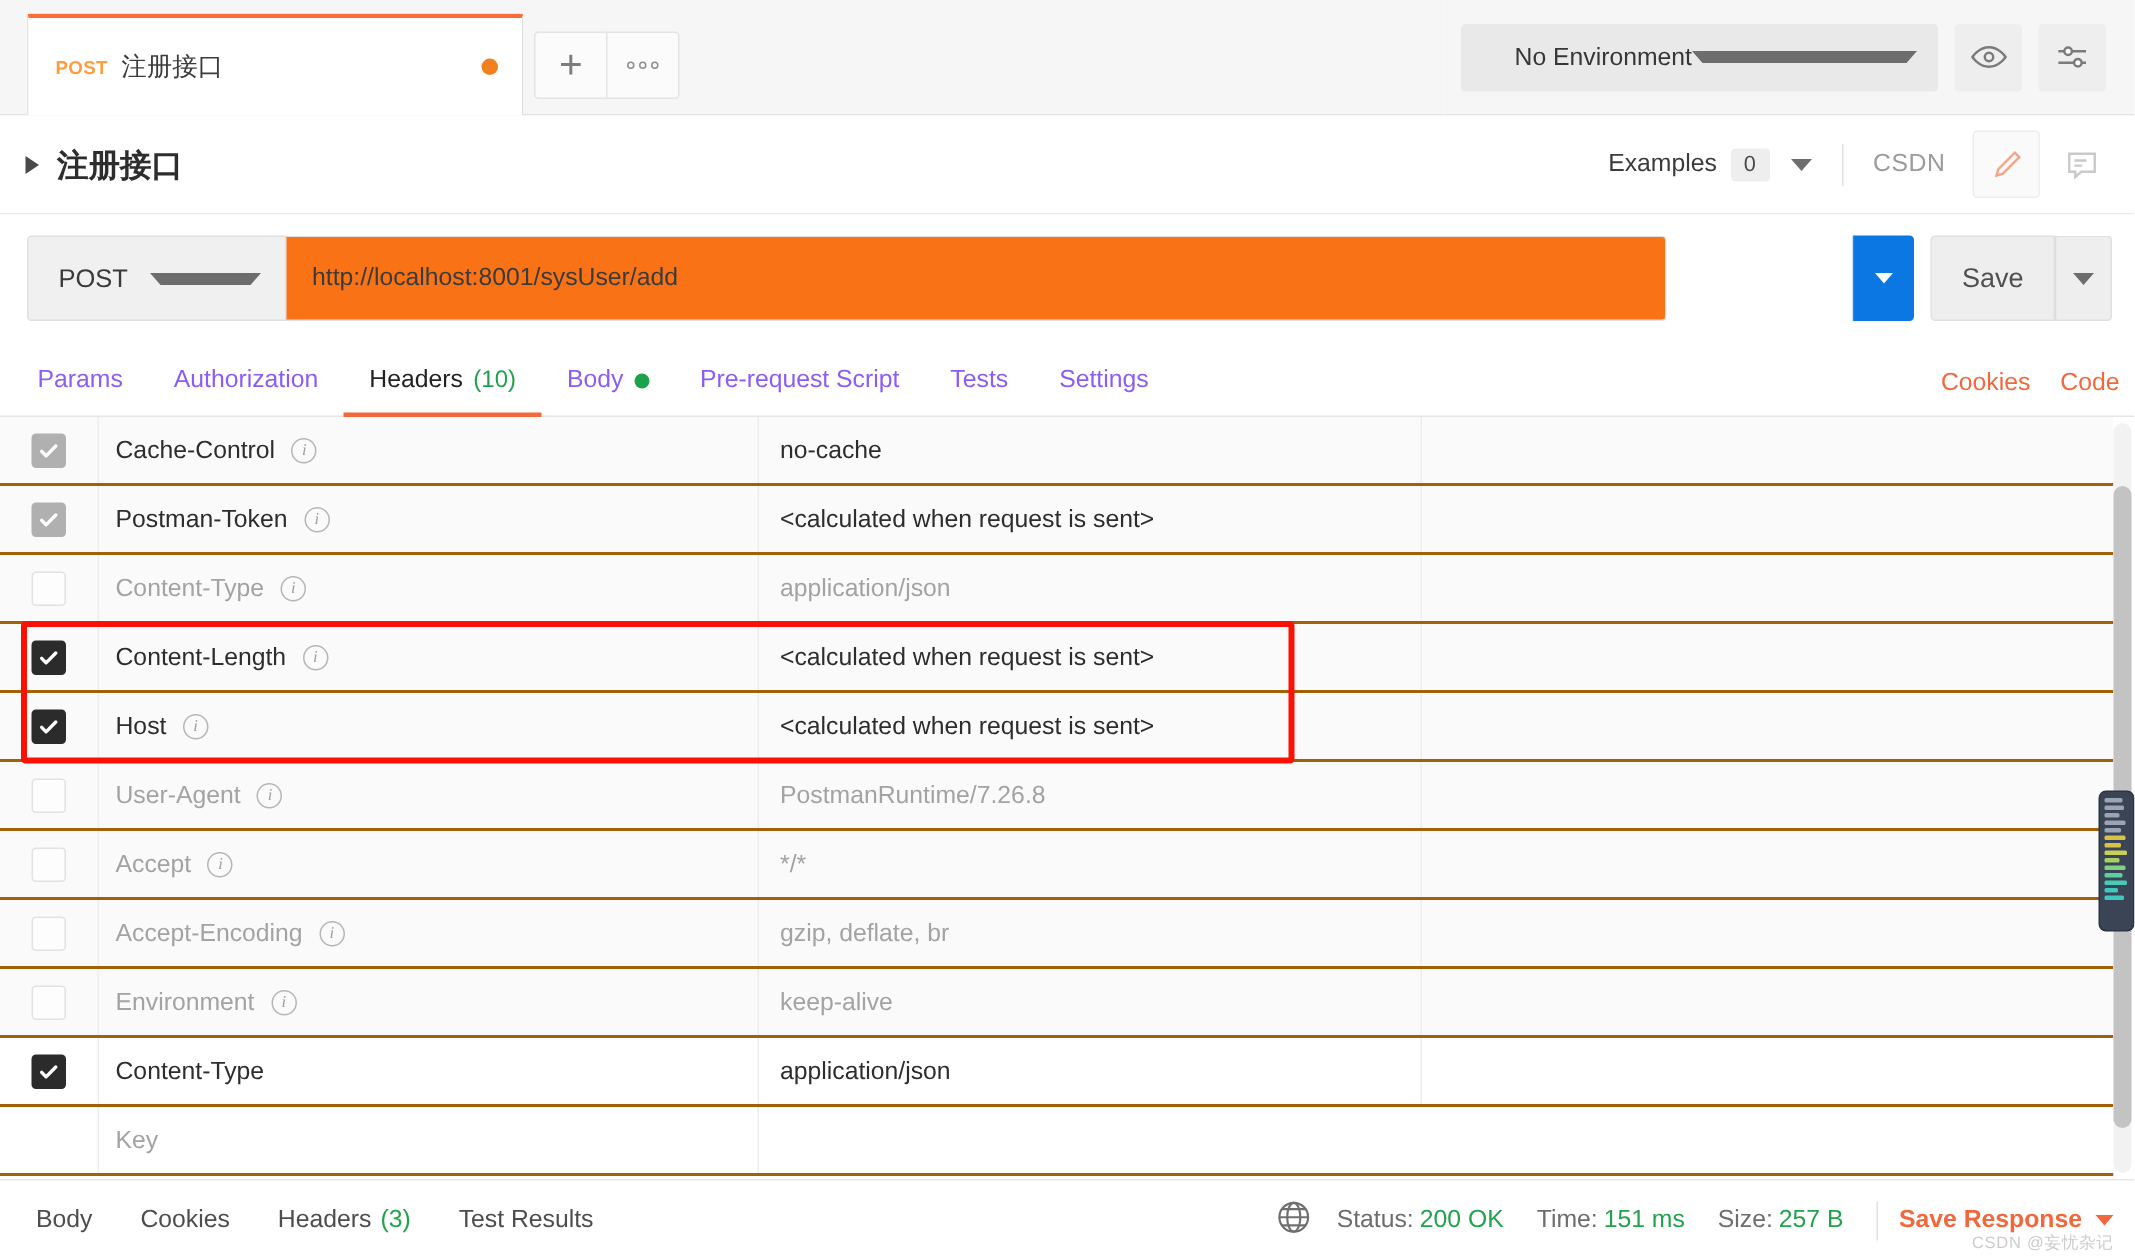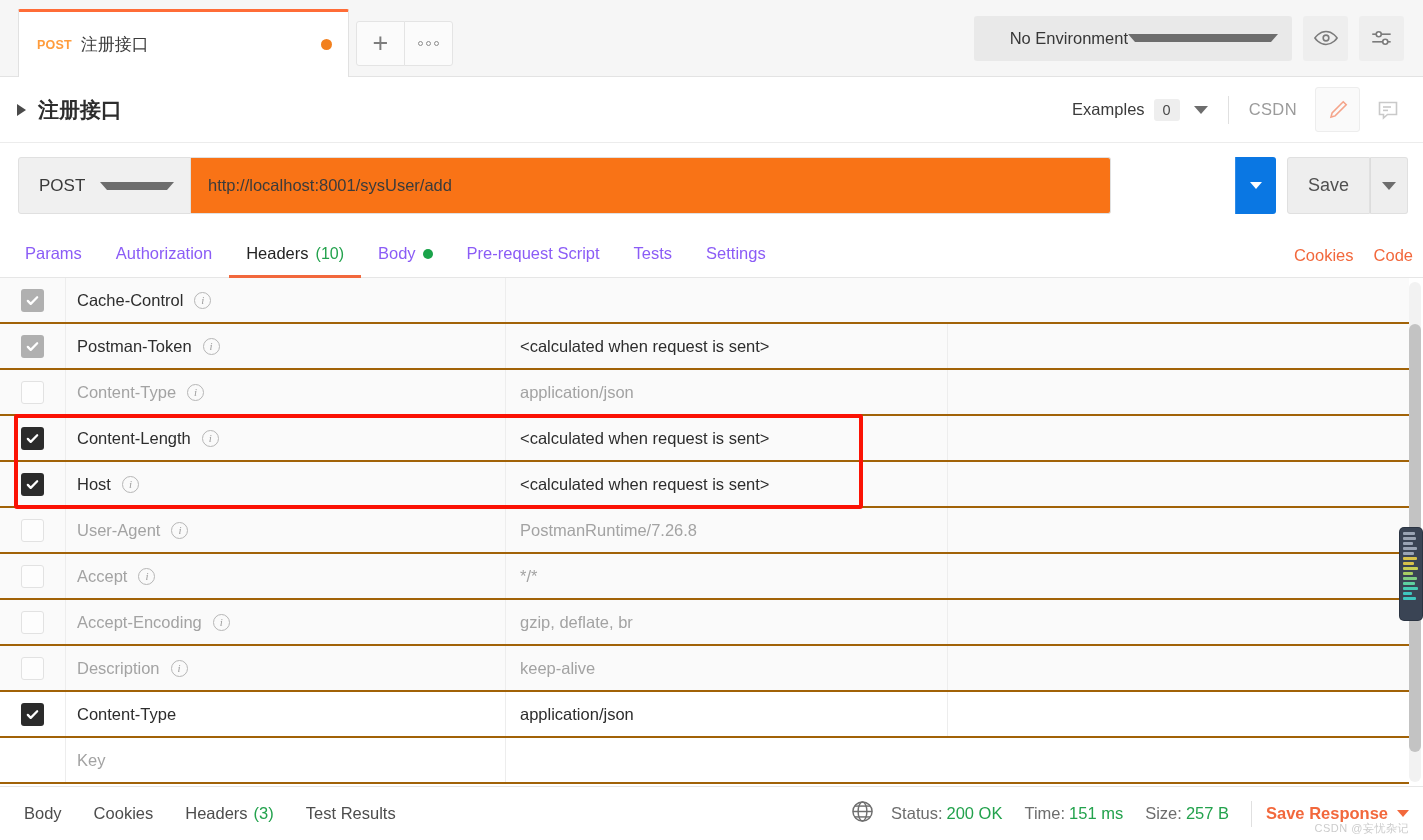--- a/index.html
+++ b/index.html
@@ -357,20 +357,23 @@
         <span class="cb gray">
           <svg width="15" height="15" viewBox="0 0 16 16" fill="none" stroke="#ffffff" stroke-width="2.4" stroke-linecap="round" stroke-linejoin="round">
               <path d="M3 8.4l3.1 3.2L13 4.6"></path>
             </svg>
         </span>
       </div>
       <div class="c-key">
         <span class="solid">Cache-Control</span>
         <span class="info-i">i</span>
       </div>
+      <div class="c-val">
+        <span class="solid">no-cache</span>
+      </div>
       <div class="c-desc"></div>
     </div>
 
     <div class="hrow">
       <div class="c-check">
         <span class="cb gray">
           <svg width="15" height="15" viewBox="0 0 16 16" fill="none" stroke="#ffffff" stroke-width="2.4" stroke-linecap="round" stroke-linejoin="round">
               <path d="M3 8.4l3.1 3.2L13 4.6"></path>
             </svg>
         </span>
@@ -475,21 +478,21 @@
         <span class="muted">gzip, deflate, br</span>
       </div>
       <div class="c-desc"></div>
     </div>
 
     <div class="hrow">
       <div class="c-check">
         <span class="cb off"></span>
       </div>
       <div class="c-key">
-        <span class="muted">Description</span>
+        <span class="muted">Environment</span>
         <span class="info-i">i</span>
       </div>
       <div class="c-val">
         <span class="muted">keep-alive</span>
       </div>
       <div class="c-desc"></div>
     </div>
 
     <div class="hrow plain">
       <div class="c-check">

